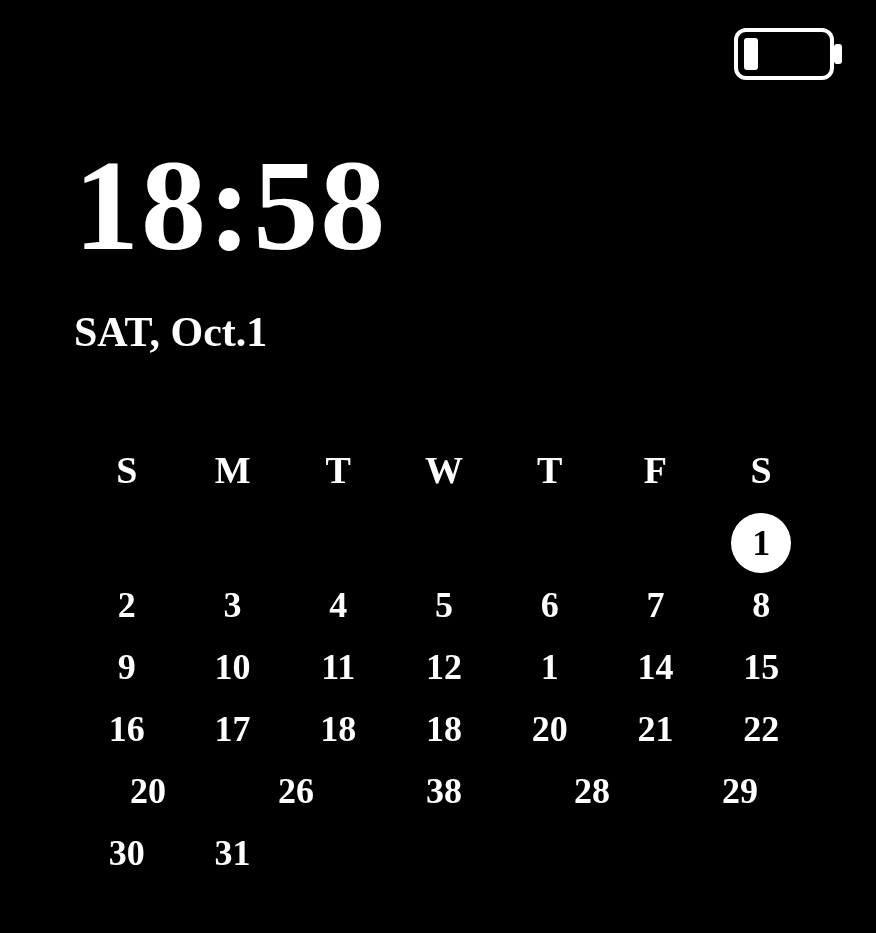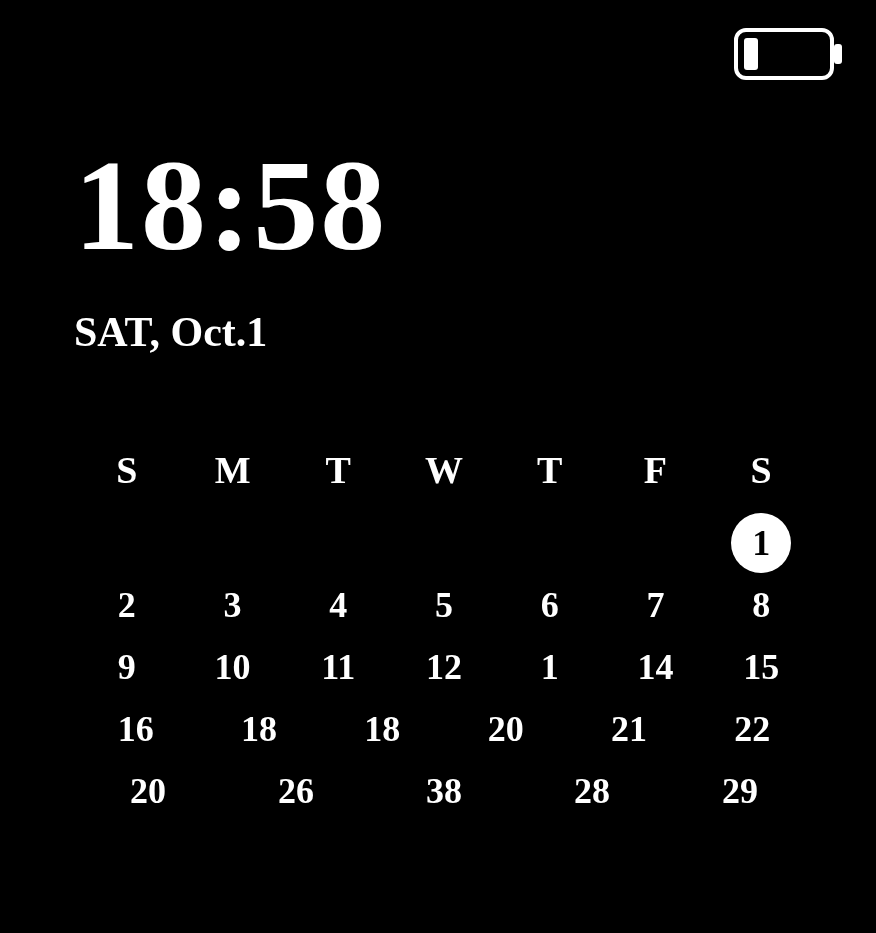--- a/index.html
+++ b/index.html
@@ -136,30 +136,40 @@
       <div class="cal-cell">10</div>
       <div class="cal-cell">11</div>
       <div class="cal-cell">12</div>
       <div class="cal-cell">1</div>
       <div class="cal-cell">14</div>
       <div class="cal-cell">15</div>
     </div>
 
     <div class="cal-row week">
       <div class="cal-cell">16</div>
+      <div class="cal-cell">17</div>
       <div class="cal-cell">18</div>
       <div class="cal-cell">18</div>
       <div class="cal-cell">20</div>
       <div class="cal-cell">21</div>
       <div class="cal-cell">22</div>
     </div>
 
     <div class="cal-row week">
       <div class="cal-cell">20</div>
       <div class="cal-cell">26</div>
       <div class="cal-cell">38</div>
       <div class="cal-cell">28</div>
       <div class="cal-cell">29</div>
     </div>
 
+    <div class="cal-row week">
+      <div class="cal-cell">30</div>
+      <div class="cal-cell">31</div>
+      <div class="cal-cell"></div>
+      <div class="cal-cell"></div>
+      <div class="cal-cell"></div>
+      <div class="cal-cell"></div>
+      <div class="cal-cell"></div>
+    </div>
 
   </div>
 </div>
 
 </body></html>

